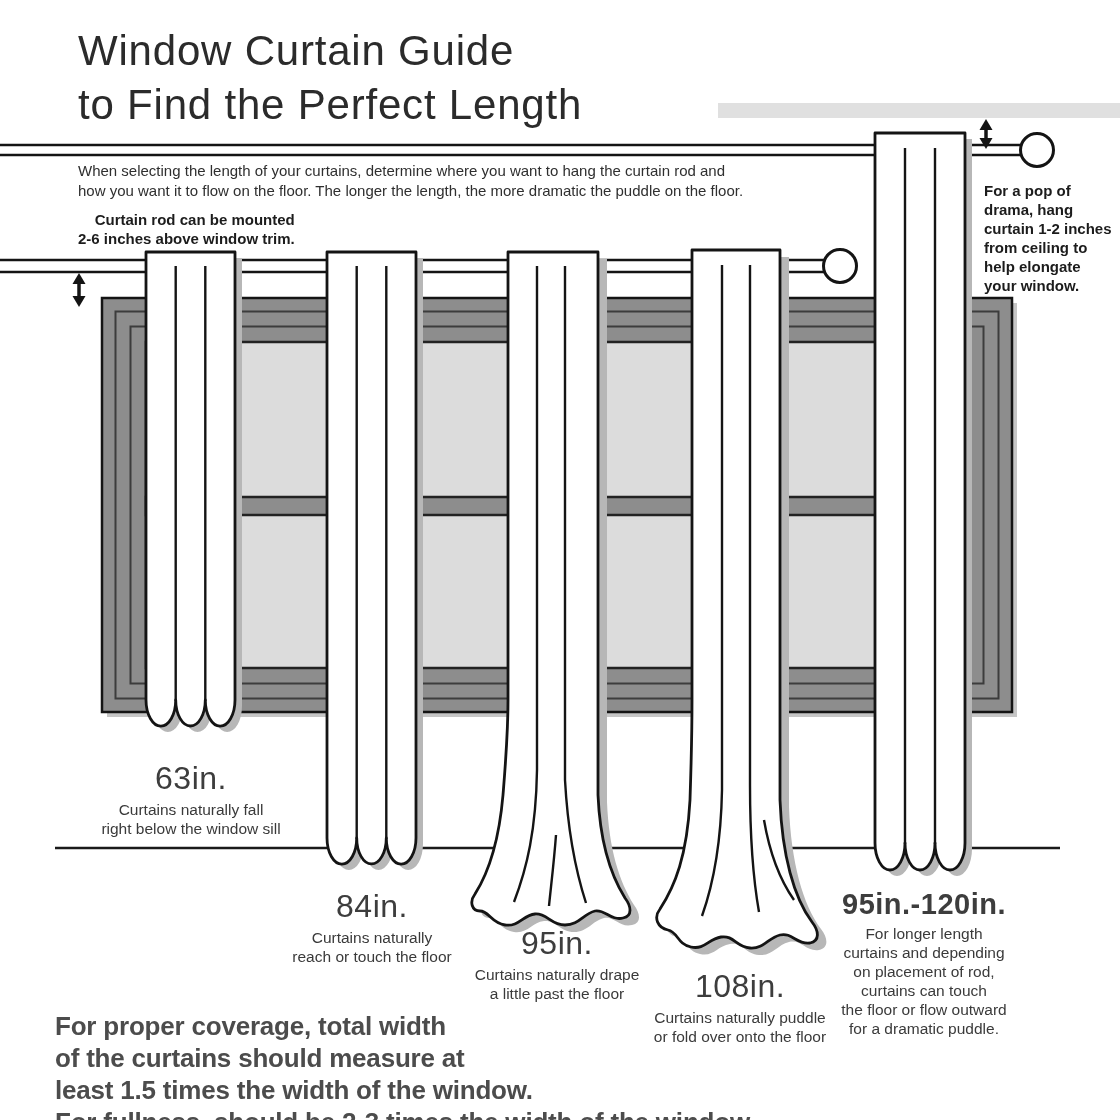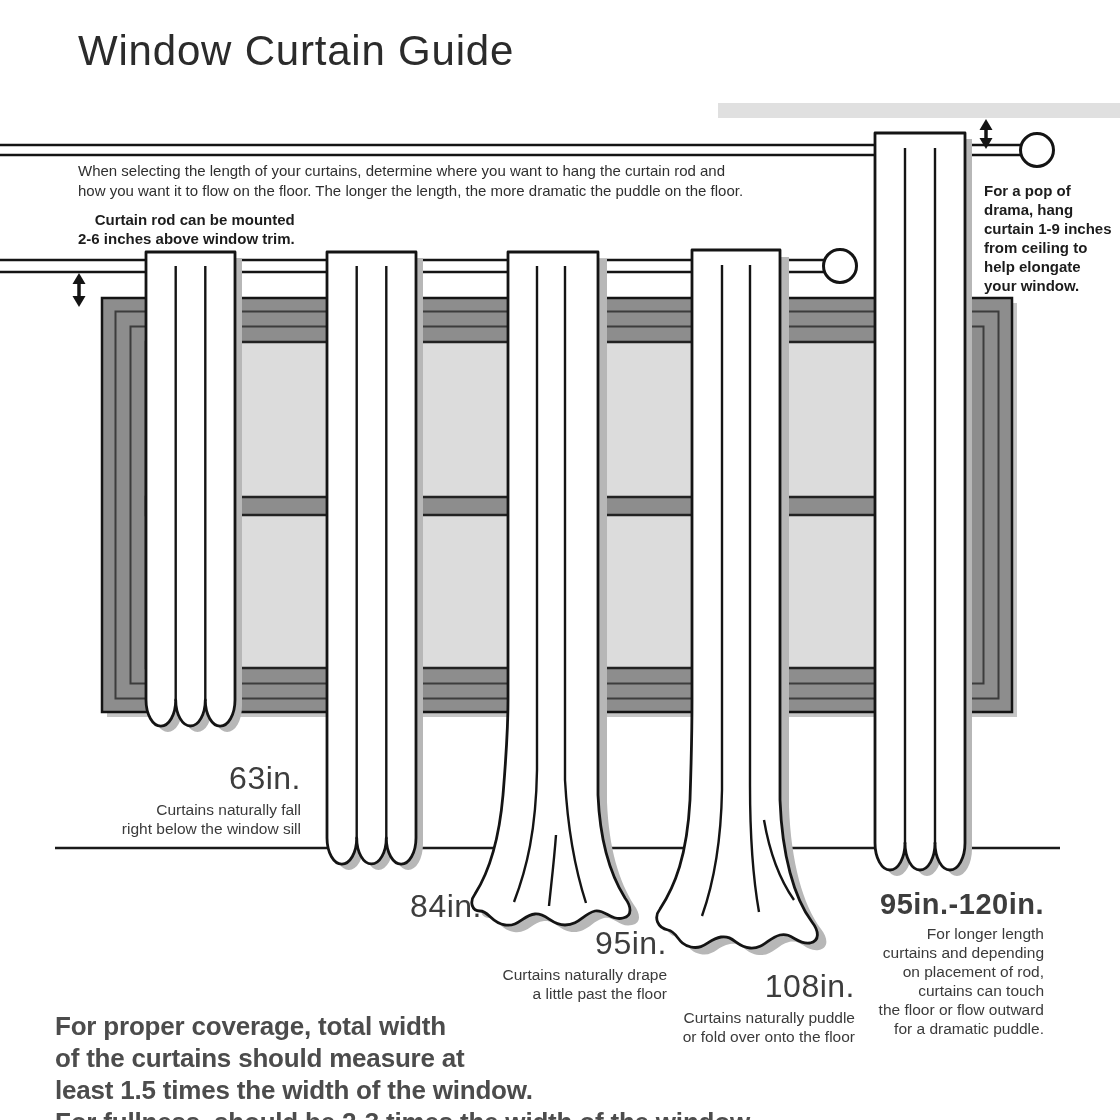--- a/index.html
+++ b/index.html
@@ -4,21 +4,21 @@
 <style>
   html,body{margin:0;padding:0;background:#ffffff;}
   .stage{position:relative;width:1120px;height:1120px;background:#ffffff;overflow:hidden;
          font-family:"Liberation Sans", sans-serif;padding-left:12px;}
   .abs{position:absolute;}
   svg{position:absolute;left:0;top:0;}
   .title{left:78px;top:24px;font-size:42px;line-height:54px;color:#2b2b2b;letter-spacing:0.8px;font-weight:400;}
   .intro{left:78px;top:161px;font-size:15px;line-height:20px;color:#2f2f2f;white-space:pre-line;}
   .rod-note{left:78px;top:210px;font-size:15px;line-height:19px;font-weight:700;color:#1c1c1c;white-space:pre-line;text-align:right;}
   .ceiling-note{left:984px;top:181px;width:130px;font-size:15px;line-height:19px;font-weight:700;color:#1c1c1c;white-space:pre-line;}
-  .clabel{text-align:right;}
+  .clabel{text-align:center;}
   .len{font-size:32px;color:#3d3d3d;letter-spacing:0.5px;}
   .len-sm{font-size:29px;font-weight:bold;}
   .desc{font-size:15.5px;line-height:19px;color:#3a3a3a;white-space:pre-line;margin-top:3px;}
   .footer{left:55px;top:1010px;font-size:26px;line-height:32px;font-weight:700;color:#4c4c4c;white-space:pre-line;letter-spacing:-0.2px;}
 </style>
 </head>
 <body>
 
 <div class="stage">
 
@@ -87,43 +87,46 @@
 
     <g>
       <path d="M875,133 H965 V843 A15,27 0 0 1 935,843 A15,27 0 0 1 905,843 A15,27 0 0 1 875,843 Z" transform="translate(7,6)" fill="#b7b7b7"></path>
       <path d="M875,133 H965 V843 A15,27 0 0 1 935,843 A15,27 0 0 1 905,843 A15,27 0 0 1 875,843 Z" fill="#ffffff" stroke="#141414" stroke-width="2.8" stroke-linejoin="round"></path>
       <path d="M905,148 V844 M935,148 V844" fill="none" stroke="#141414" stroke-width="2.4"></path>
     </g>
   </svg>
 
   <div class="abs title">
     <div>Window Curtain Guide</div>
+    <div>to Find the Perfect Length</div>
   </div>
 
   <div class="abs intro">When selecting the length of your curtains, determine where you want to hang the curtain rod and
 how you want it to flow on the floor. The longer the length, the more dramatic the puddle on the floor.</div>
 
   <div class="abs rod-note">Curtain rod can be mounted
 2-6 inches above window trim.</div>
 
   <div class="abs ceiling-note">For a pop of
 drama, hang
-curtain 1-9 inches
+curtain 1-2 inches
 from ceiling to
 help elongate
 your window.</div>
 
   <div class="abs clabel" style="left:81px;top:760px;width:220px;">
     <div class="len">63in.</div>
     <div class="desc">Curtains naturally fall
 right below the window sill</div>
   </div>
 
   <div class="abs clabel" style="left:262px;top:888px;width:220px;">
     <div class="len">84in.</div>
+    <div class="desc">Curtains naturally
+reach or touch the floor</div>
   </div>
 
   <div class="abs clabel" style="left:447px;top:925px;width:220px;">
     <div class="len">95in.</div>
     <div class="desc">Curtains naturally drape
 a little past the floor</div>
   </div>
 
   <div class="abs clabel" style="left:625px;top:968px;width:230px;">
     <div class="len">108in.</div>

